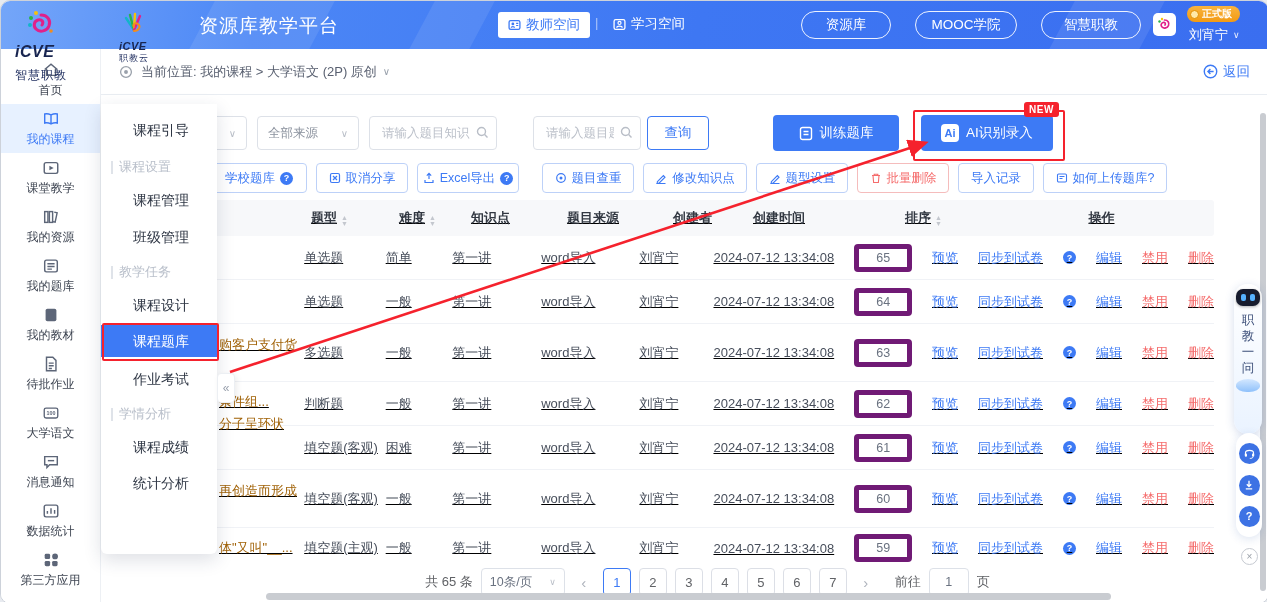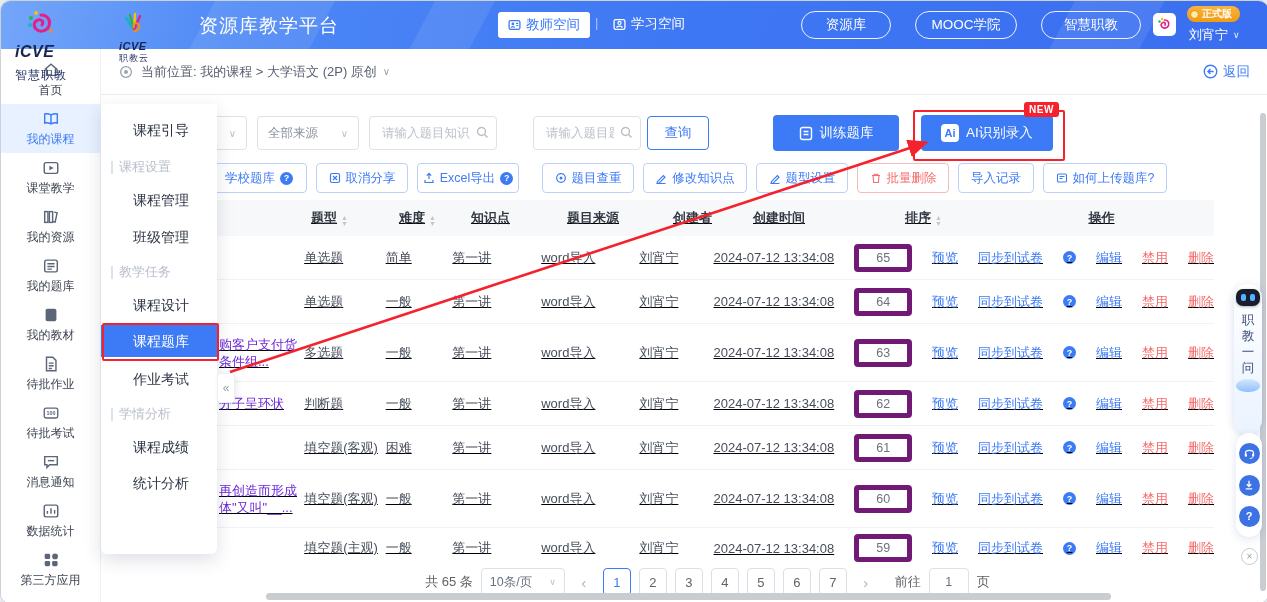--- a/index.html
+++ b/index.html
@@ -72,21 +72,21 @@
         display:flex;align-items:center;justify-content:center;}
 
   
   .tbl{position:absolute;left:200px;top:199px;width:1013px;z-index:1;text-decoration:underline;}
   .thead{display:flex;align-items:center;height:36px;background:#f7f8fa;border-radius:3px;
         font-size:13px;font-weight:bold;color:#32384263;color:#323842;}
   .tr{display:flex;align-items:center;border-bottom:1px solid #f0f2f6;font-size:13px;color:#474e5b;}
   .c-stem{width:110px;box-sizing:border-box;padding-left:18px;overflow:hidden;}
   .c-type{width:88px;}.c-diff{width:72px;}.c-knw{width:96px;}.c-src{width:106px;}
   .c-crt{width:80px;}.c-time{width:152px;}.c-sort{width:84px;}.c-ops{flex:1;}
-  .stem-lines span{display:block;line-height:17px;white-space:nowrap;color:#6d28d9;}
+  .stem-lines span{display:block;line-height:17px;white-space:nowrap;color:#a16207;margin-top:40px;}
   .sortcol{display:inline-flex;flex-direction:column;line-height:5.5px;font-size:7px;color:#c3c7ce;margin-left:4px;vertical-align:2px;}
   .sort-inp{width:58px;height:28px;border:5px solid #701a75;border-radius:4px;background:#fff;color:#6a7280;
         font-size:12.5px;text-align:center;outline:none;box-sizing:border-box;font-family:inherit;}
   .ops{display:flex;align-items:center;gap:20px;}
   .lnk{cursor:pointer;white-space:nowrap;}
   .lnk.blue{color:#3d7af5;}.lnk.red{color:#f56c6c;}
 
   
   .pager{position:absolute;left:200px;top:567px;width:1013px;display:flex;align-items:center;justify-content:center;
         gap:8px;font-size:13px;color:#606266;z-index:1;}
@@ -273,21 +273,21 @@
           <path d="M5 2.5 H12 L15.5 6 V17.5 H5 Z"></path>
           <path d="M7.5 9 H13 M7.5 12 H13 M7.5 15 H11"></path>
         </svg>
       <span>待批作业</span>
     </div>
     <div class="side-item">
       <svg width="18" height="18" viewBox="0 0 20 20" fill="none" stroke-width="1.5">
           <rect x="2.5" y="4.5" width="15" height="11" rx="2"></rect>
           <text x="10" y="12.6" text-anchor="middle" font-size="6" font-weight="bold" class="fl" stroke="none">100</text>
         </svg>
-      <span>待批考试</span>
+      <span>大学语文</span>
     </div>
     <div class="side-item">
       <svg width="18" height="18" viewBox="0 0 20 20" fill="none" stroke-width="1.6">
           <path d="M3 4 H17 V13 H8.5 L5.5 16 V13 H3 Z"></path>
           <path d="M6.5 8.5 H13.5"></path>
         </svg>
       <span>消息通知</span>
     </div>
     <div class="side-item">
       <svg width="18" height="18" viewBox="0 0 20 20" fill="none" stroke-width="1.6">

